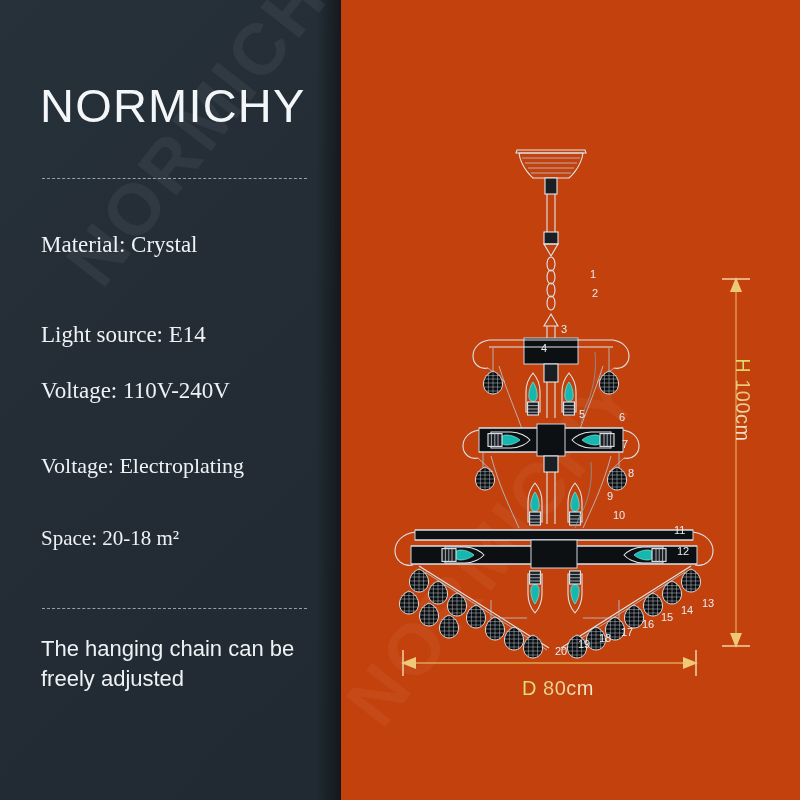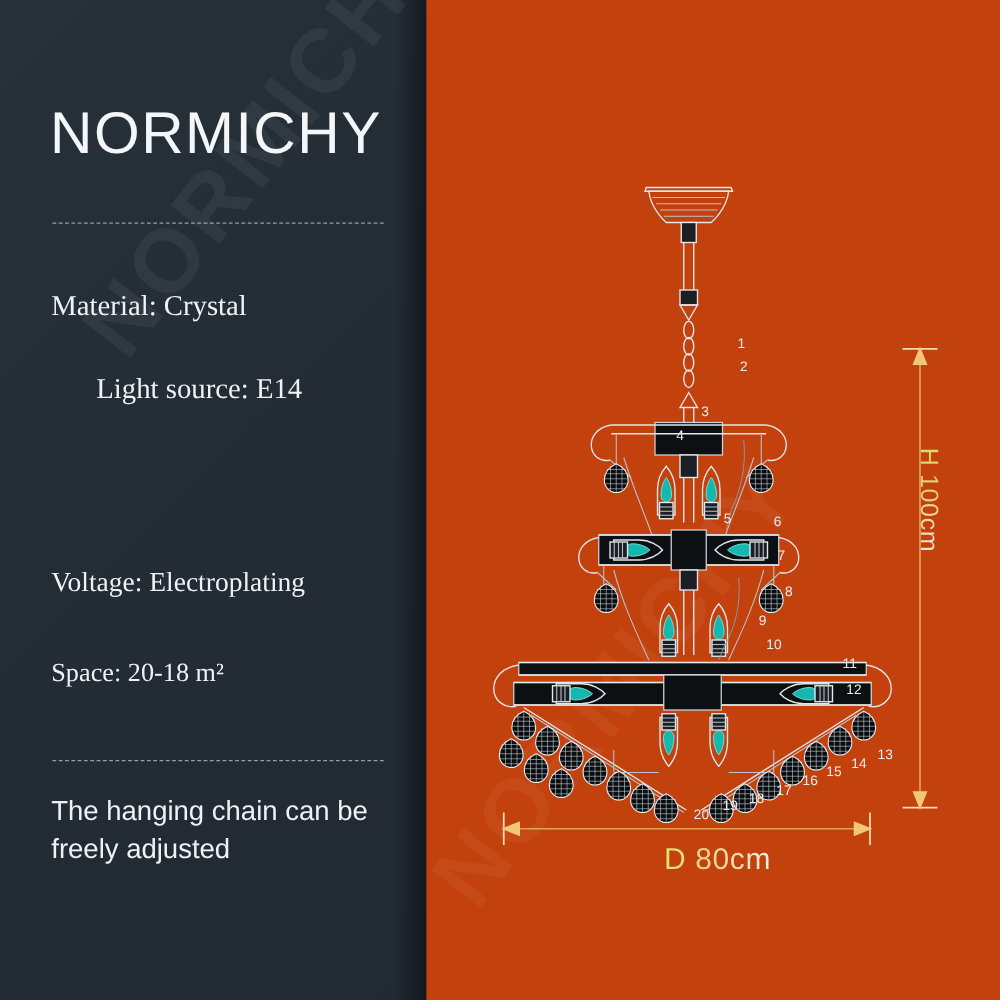--- a/index.html
+++ b/index.html
@@ -32,21 +32,21 @@
     border-top:1px dashed #aab4bd;opacity:.85;
   }
   #rule-top{top:178px;}
   #rule-bottom{top:608px;}
 
   .spec-line{
     position:absolute;left:41px;
     color:#eef2f5;font-weight:400;white-space:nowrap;font-family:Liberation Serif, serif;
   }
   #spec-0{top:232px;font-size:23px;}
-  #spec-1{top:298px;font-size:23px;margin-left:36px;}
+  #spec-1{top:322px;font-size:23px;}
   #spec-2{top:378px;font-size:23px;}
   #spec-3{top:453px;font-size:22px;}
   #spec-4{top:526px;font-size:21px;}
 
   #note{
     position:absolute;left:41px;top:634px;width:290px;
     color:#eef2f5;font-size:22px;line-height:1.36;font-weight:400;
   }
 
   
@@ -83,37 +83,38 @@
   .dimcap{stroke:#f3deb0;stroke-width:1.4;fill:none;}
   .dimarrow{fill:#f0c87a;}
   #h-label{
     position:absolute;left:742px;top:400px;
     transform:translate(-50%,-50%) rotate(90deg);
     font-size:20px;letter-spacing:.5px;white-space:nowrap;
     background:linear-gradient(to right,#d7e06a 0%,#e8c778 38%,#f0e7d8 100%);
     -webkit-background-clip:text;background-clip:text;color:transparent;
   }
   #d-label{
-    position:absolute;left:574px;top:688px;transform:translate(-50%,-50%);
-    font-size:24px;letter-spacing:.5px;white-space:nowrap;
+    position:absolute;left:558px;top:688px;transform:translate(-50%,-50%);
+    font-size:20px;letter-spacing:.5px;white-space:nowrap;
     background:linear-gradient(to right,#dbe472 0%,#ecd089 40%,#f6efe2 100%);
     -webkit-background-clip:text;background-clip:text;color:transparent;text-decoration:underline;
   }
 </style>
 </head>
 <body>
 
 <div id="page">
 
   <div id="spec-panel">
     <div id="brand">NORMICHY</div>
     <div class="dashed-rule" id="rule-top"></div>
 
     <div class="spec-line" id="spec-0">Material: Crystal</div>
     <div class="spec-line" id="spec-1">Light source: E14</div>
+    <div class="spec-line" id="spec-2">Voltage: 110V-240V</div>
     <div class="spec-line" id="spec-3">Voltage: Electroplating</div>
     <div class="spec-line" id="spec-4">Space:  20-18 m²</div>
 
     <div class="dashed-rule" id="rule-bottom"></div>
     <div id="note">The hanging chain can be freely adjusted</div>
     <div id="spec-panel-shade"></div>
   </div>
 
   <div id="watermark">NORMICHY</div>
   <div id="watermark-2">NORMICHY</div>

